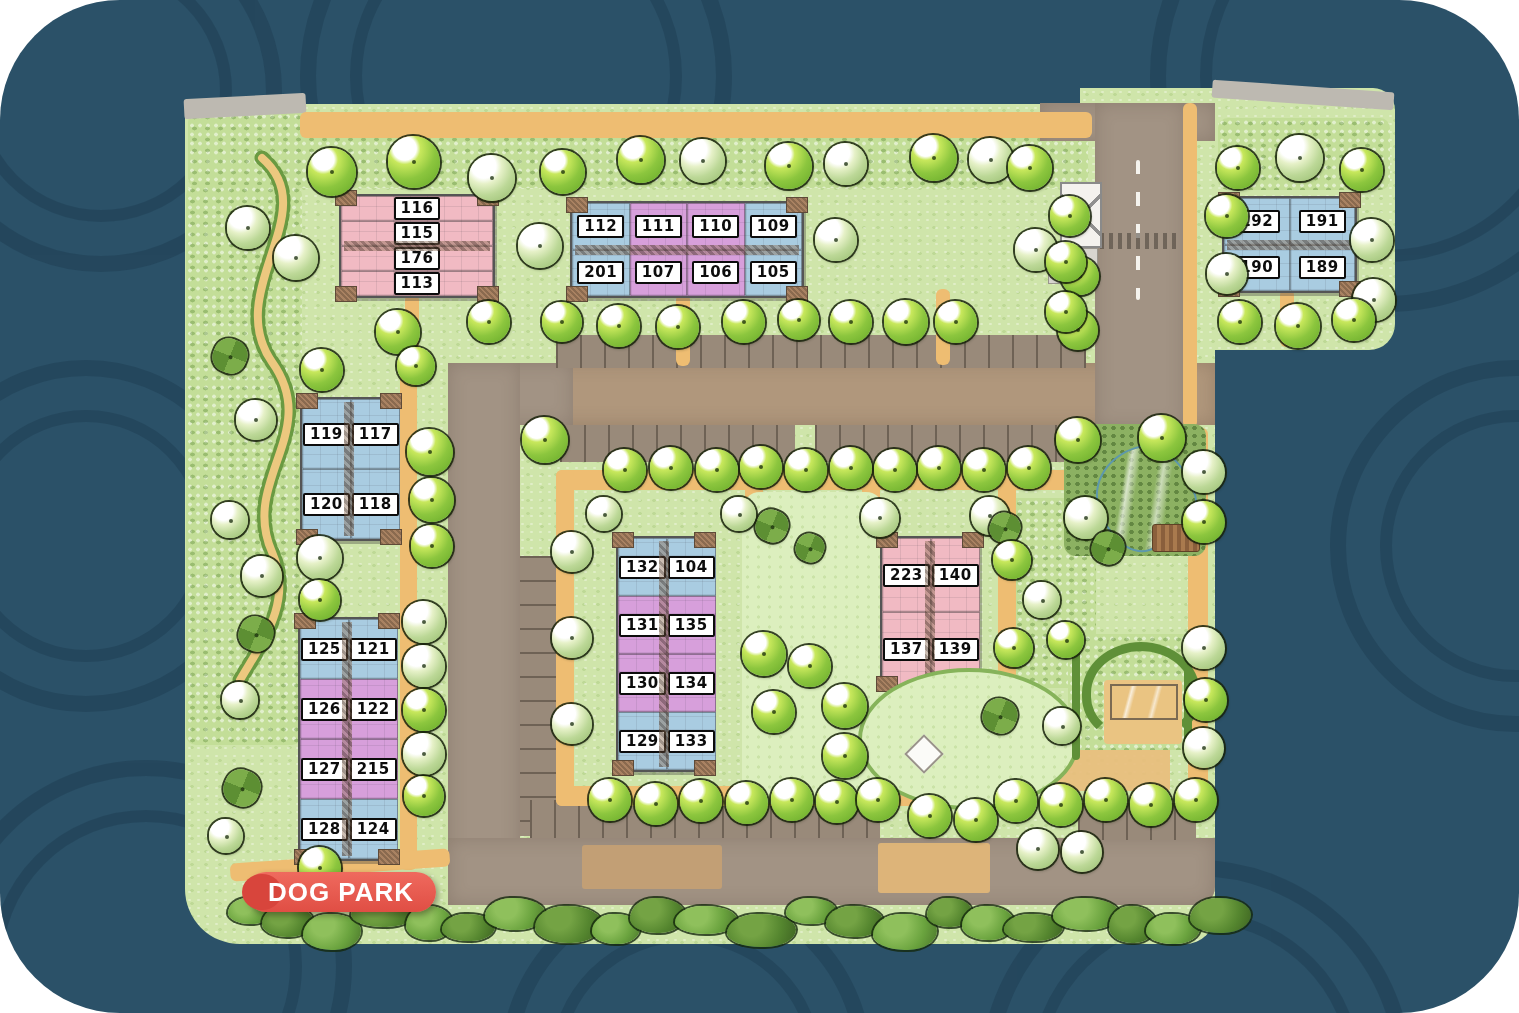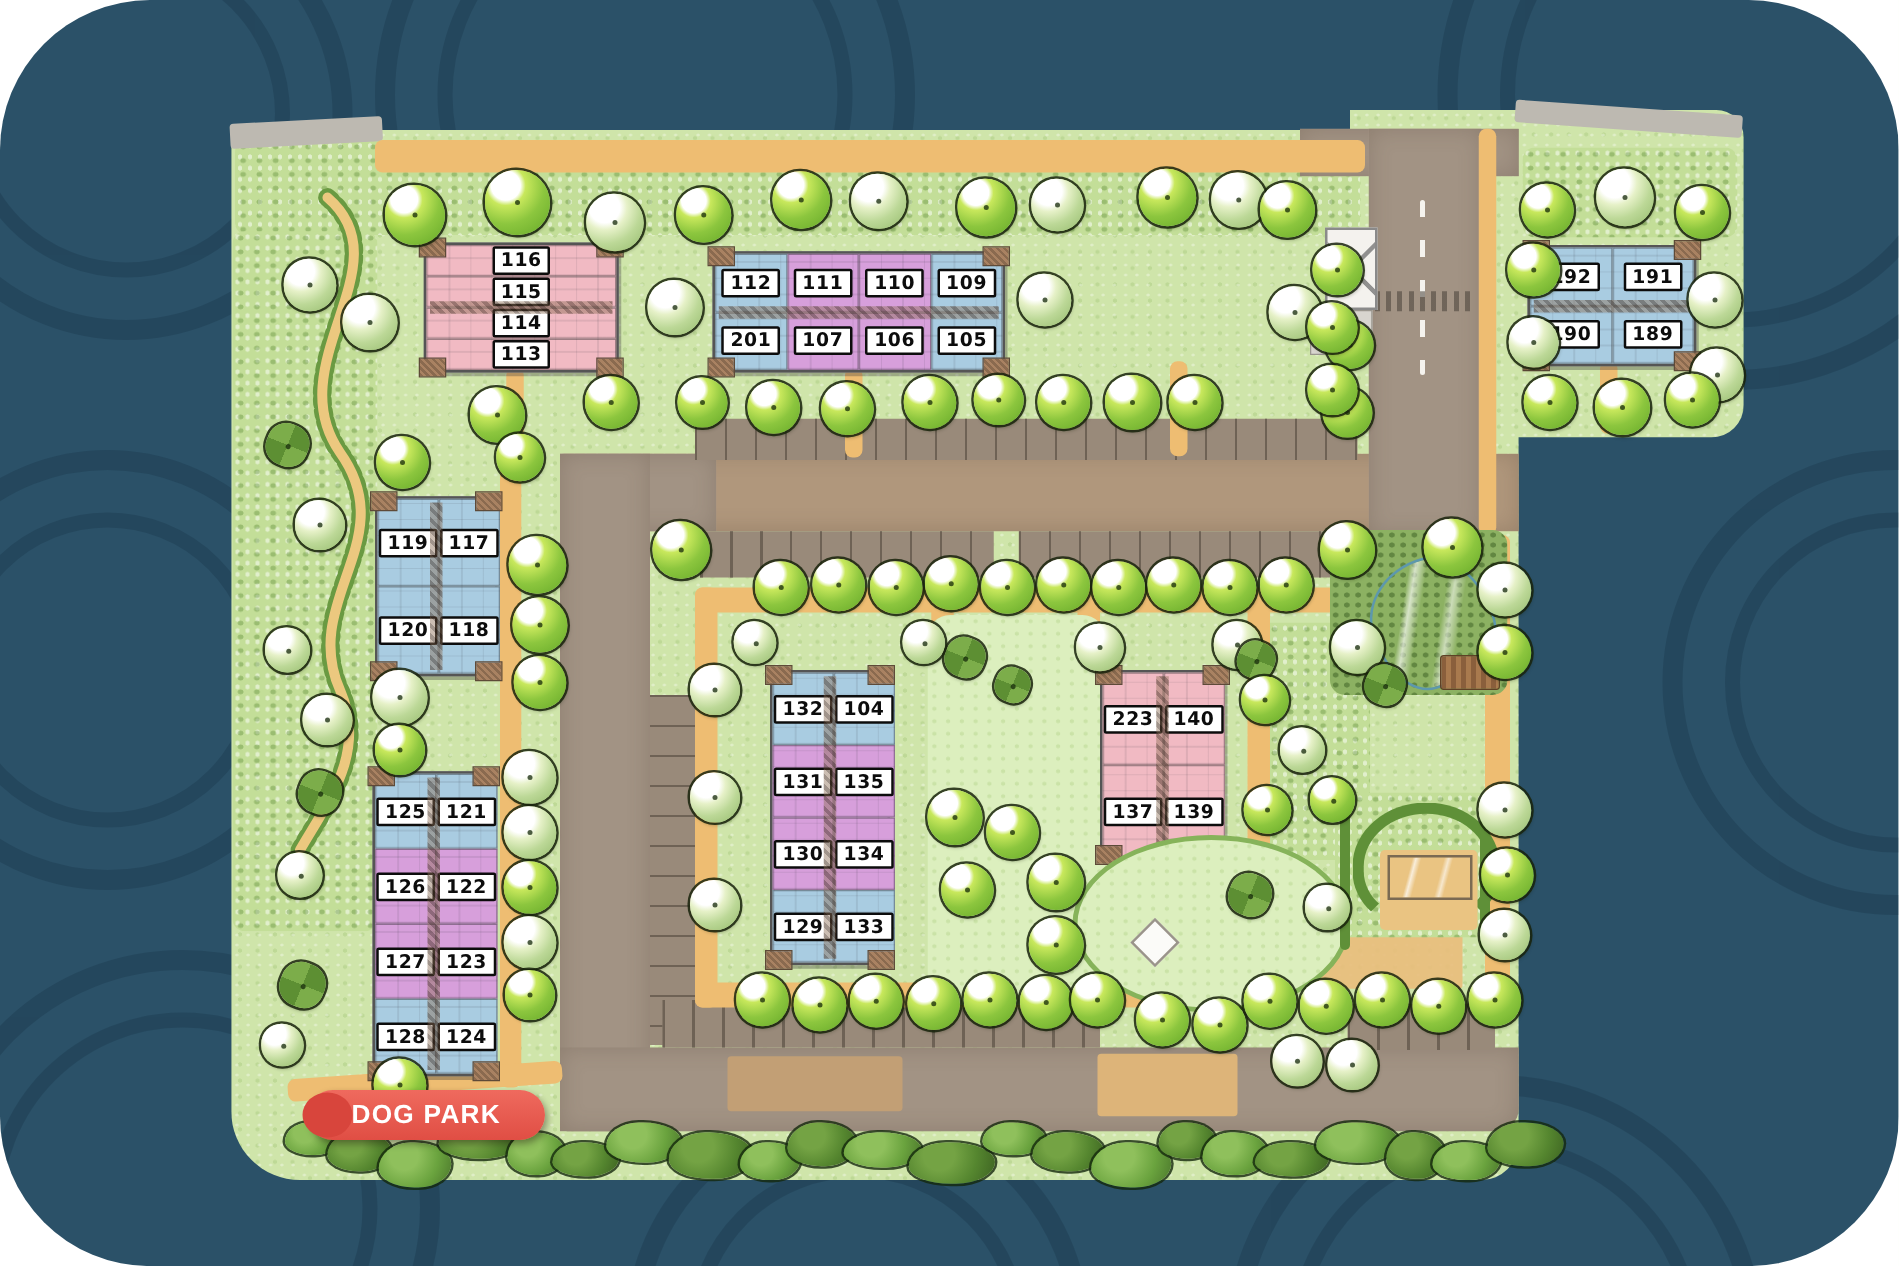--- a/index.html
+++ b/index.html
@@ -62,21 +62,21 @@
     linear-gradient(-45deg,transparent 47%,rgba(120,120,120,.8) 48% 52%,transparent 53%);}
   .gazebo{background:#fbfbf8;border:2px solid #9a948a;transform:rotate(45deg);z-index:30;}
   .oval{border:4px solid #86b35a;border-radius:50%;}
   .dash-line{background:repeating-linear-gradient(180deg,#f5f3ee 0 14px,transparent 14px 32px);border-radius:2px;}
   .crosswalk{background:repeating-linear-gradient(90deg,rgba(70,63,55,.55) 0 4px,transparent 4px 9px);}
   
   .dogpark{position:absolute;left:246px;top:872px;width:190px;height:40px;z-index:60;
     background:linear-gradient(180deg,#ef6a5e,#e04e44);border-radius:24px;display:flex;align-items:center;justify-content:center;
     box-shadow:2px 3px 6px rgba(30,20,15,.4);}
   .dogpark::before{content:"";position:absolute;left:-4px;top:2px;width:40px;height:36px;border-radius:50%;background:#d8453c;}
-  .dogpark span{position:relative;color:#fff;font-weight:800;font-size:21px;letter-spacing:1px;z-index:1;}
+  .dogpark span{position:relative;color:#fff;font-weight:800;font-size:26px;letter-spacing:1px;z-index:1;}
   .trail-svg{position:absolute;z-index:20;}
   .layer{position:absolute;inset:0;z-index:40;pointer-events:none;}
 </style>
 </head>
 <body>
 
 <div class="page">
 <div class="canvas">
 
   <i class="ring" style="left:-80px;top:-90px;width:330px;height:330px;"></i>
@@ -158,21 +158,21 @@
   <div class="abs" style="left:1048px;top:248px;width:48px;height:34px;background:#d8d5cf;border:1px solid #9a968e;z-index:24;"></div>
 
   <div class="bldg h" style="left: 339px; top: 194px; width: 152px; height: 100px; grid-template-columns: repeat(1, 1fr);">
         <div class="cell c-pink">
           <span class="chip">116</span>
         </div>
         <div class="cell c-pink">
           <span class="chip">115</span>
         </div>
         <div class="cell c-pink">
-          <span class="chip">114</span>
+          <span class="chip">176</span>
         </div>
         <div class="cell c-pink">
           <span class="chip">113</span>
         </div>
         <i class="pad pad-tl"></i>
         <i class="pad pad-tr"></i>
         <i class="pad pad-bl"></i>
         <i class="pad pad-br"></i>
       </div>
   <div class="bldg h" style="left: 570px; top: 201px; width: 230px; height: 93px; grid-template-columns: repeat(4, 1fr);">
@@ -251,21 +251,21 @@
         <div class="cell c-purple">
           <span class="chip">126</span>
         </div>
         <div class="cell c-purple">
           <span class="chip">122</span>
         </div>
         <div class="cell c-purple">
           <span class="chip">127</span>
         </div>
         <div class="cell c-purple">
-          <span class="chip">123</span>
+          <span class="chip">215</span>
         </div>
         <div class="cell c-blue">
           <span class="chip">128</span>
         </div>
         <div class="cell c-blue">
           <span class="chip">124</span>
         </div>
         <i class="pad pad-tl"></i>
         <i class="pad pad-tr"></i>
         <i class="pad pad-bl"></i>

